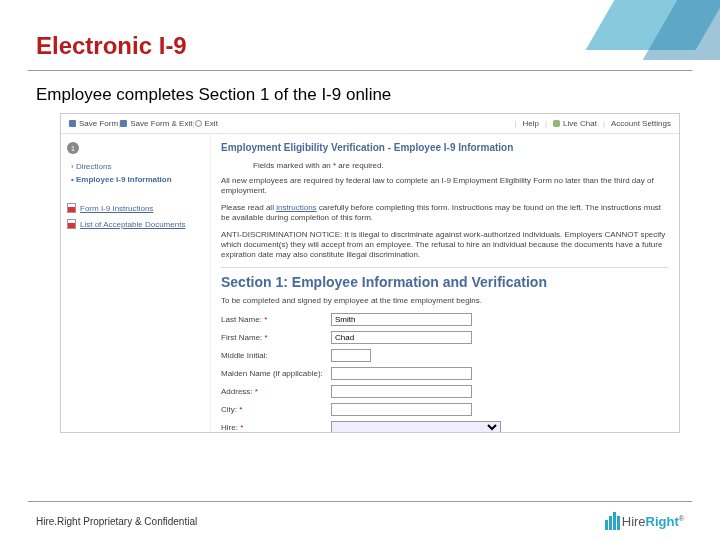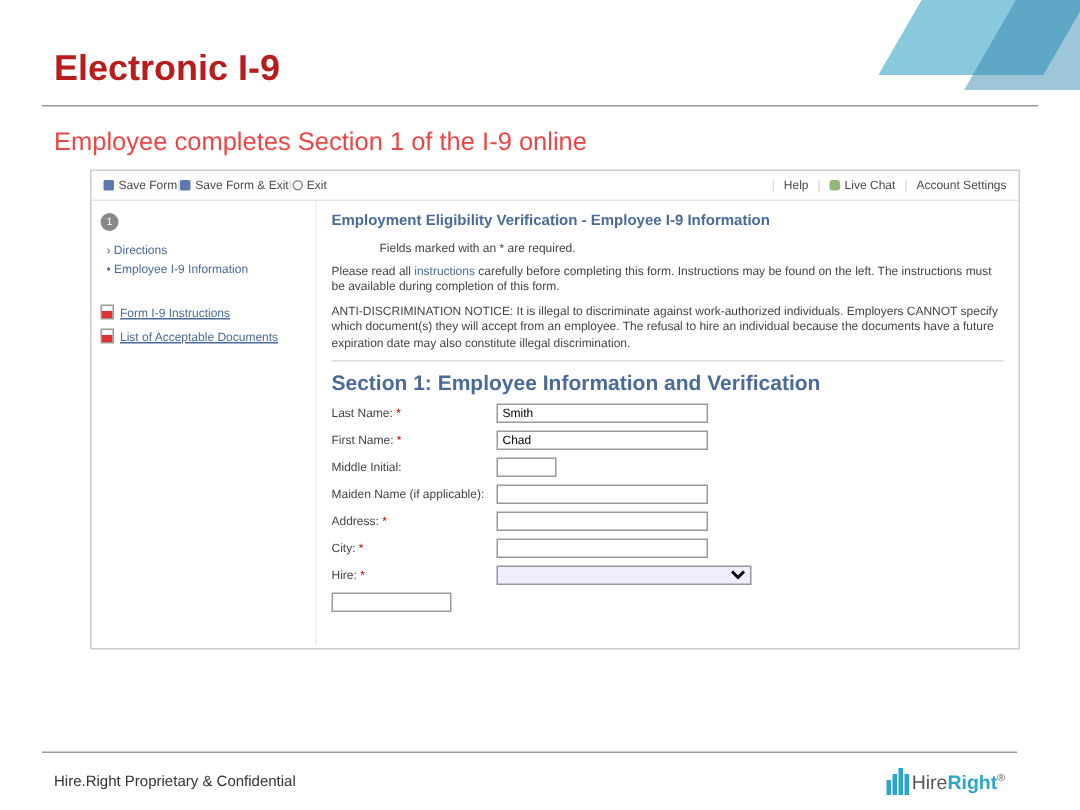--- a/index.html
+++ b/index.html
@@ -2,54 +2,54 @@
 <html><head>
 <meta charset="utf-8">
 <style>
   * { box-sizing: border-box; margin: 0; padding: 0; }
   body { width: 720px; height: 540px; font-family: Arial, sans-serif; background: #fff; position: relative; overflow: hidden; }
   .deco { position: absolute; top: 0; right: 120px; }
   .deco .shape1 { position: absolute; top: 0; left: 0; width: 110px; height: 50px; background: #3ba5c8; transform: skewX(-30deg); opacity: 0.6; }
   .deco .shape2 { position: absolute; top: 0; left: 60px; width: 110px; height: 60px; background: #2b7fa8; transform: skewX(-30deg); opacity: 0.45; }
   .slide-title { font-size: 24px; font-weight: bold; color: #b91c1c; padding: 32px 0 10px 36px; }
   .hr { border-bottom: 1px solid #999; margin: 0 28px 10px 28px; }
-  .subtitle { font-size: 17px; color: #ef4444; padding: 4px 0 8px 36px; }
+  .subtitle { font-size: 17px; color: #000000; padding: 4px 0 8px 36px; }
   .screenshot { margin: 0 40px 0 60px; border: 1px solid #ccc; background: #fff; font-size: 8px; color: #333; height: 320px; overflow: hidden; }
   .app-top { display: flex; gap: 0; padding: 5px 8px; border-bottom: 1px solid #e3e3e3; font-size: 8px; }
   .top-btn { display: flex; align-items: center; gap: 3px; color: #4a4a4a; }
   .top-sep { color: #ccc; }
   .top-right { margin-left: auto; display: flex; gap: 6px; }
   .disk { width: 7px; height: 7px; background: #5b7bb0; border-radius: 1px; display: inline-block; }
   .power { width: 7px; height: 7px; border: 1.5px solid #888; border-radius: 50%; display: inline-block; }
   .chat { width: 7px; height: 7px; background: #8fb977; border-radius: 2px; display: inline-block; }
   .app-body { display: flex; height: calc(100% - 22px); }
   .sidebar { width: 150px; border-right: 1px solid #eee; padding: 8px 6px; }
   .sb-head { display: flex; gap: 5px; align-items: flex-start; margin-bottom: 8px; }
   .stepnum { width: 12px; height: 12px; background: #888; color: #fff; border-radius: 50%; font-size: 7px; display: flex; align-items: center; justify-content: center; }
   .sb-title { color: #4a6a9a; font-weight: bold; font-size: 8px; line-height: 1.2; }
   .sb-link { color: #4a6a9a; font-size: 8px; margin: 4px 0 4px 4px; }
-  .sb-active { color: #4a6a9a; font-weight: normal; font-size: 8px; margin: 4px 0 4px 4px; }
+  .sb-active { color: #4a6a9a; font-weight: bold; font-size: 8px; margin: 4px 0 4px 4px; }
   .sb-docs { margin-top: 19px; }
   .pdf-row { display: flex; align-items: center; gap: 4px; margin-bottom: 6px; }
   .pdf-icon { width: 9px; height: 10px; background: linear-gradient(#fff 40%, #d33 40%); border: 0.5px solid #999; }
   .pdf-link { color: #4a6a9a; text-decoration: underline; font-size: 8px; }
   .main { flex: 1; padding: 8px 10px; font-size: 8px; }
   .main-title { color: #4a6a9a; font-weight: bold; font-size: 10px; margin-bottom: 8px; }
   .main-note { margin-bottom: 6px; color: #444; padding-left: 32px; }
   .main-para { margin-bottom: 6px; color: #444; line-height: 1.3; }
-  .main-para a { color: #4a6a9a; }
+  .main-para a { color: #4a6a9a; text-decoration: underline; }
   .sec-title { color: #4a6a9a; font-weight: bold; font-size: 14px; border-top: 1px solid #ddd; padding-top: 6px; margin: 6px 0; }
   .sec-note { margin-bottom: 8px; color: #444; }
   .form-row { display: flex; align-items: center; margin-bottom: 5px; }
   .form-label { width: 110px; color: #444; }
   .req { color: #c00; }
   .form-input { border: 1px solid #999; height: 13px; padding: 0 3px; font-size: 8px; }
   .w-wide { width: 141px; }
   .w-sel { width: 170px; background: #eef; }
-  .footer { position: absolute; bottom: 0; left: 0; right: 14px; border-top: 1px solid #999; margin: 0 28px; padding: 10px 8px; display: flex; justify-content: space-between; align-items: center; }
+  .footer { position: absolute; bottom: 0; left: 0; right: 0; border-top: 1px solid #999; margin: 0 28px; padding: 10px 8px; display: flex; justify-content: space-between; align-items: center; }
   .foot-text { font-size: 10px; color: #333; }
   .logo { display: flex; align-items: center; gap: 2px; }
   .logo-bars { display: flex; gap: 1px; align-items: flex-end; }
   .bar { width: 3px; background: #2aa6c9; }
   .logo-text { font-size: 13px; color: #555; }
   .logo-text b { color: #2aa6c9; }
   .reg { font-size: 7px; vertical-align: super; }
 </style>
 </head>
 <body>
@@ -107,26 +107,28 @@
         <div class="pdf-row">
           <span class="pdf-icon"></span>
           <span class="pdf-link">List of Acceptable Documents</span>
         </div>
       </div>
     </div>
 
     <div class="main">
       <div class="main-title">Employment Eligibility Verification - Employee I-9 Information</div>
       <div class="main-note">Fields marked with an * are required.</div>
+      <div class="main-para">All new employees are required by federal law to complete an I-9 Employment Eligibility Form no later than the third day of employment.</div>
       <div class="main-para">
         <span>Please read all </span><a>instructions</a><span> carefully before completing this form. Instructions may be found on the left. The instructions must be available during completion of this form.</span>
       </div>
       <div class="main-para">ANTI-DISCRIMINATION NOTICE: It is illegal to discriminate against work-authorized individuals. Employers CANNOT specify which document(s) they will accept from an employee. The refusal to hire an individual because the documents have a future expiration date may also constitute illegal discrimination.</div>
 
       <div class="sec-title">Section 1: Employee Information and Verification</div>
+      <div class="sec-note">To be completed and signed by employee at the time employment begins.</div>
 
       <div class="form-row">
         <div class="form-label"><span>Last Name: </span><span class="req">*</span></div>
         <input class="form-input w-wide" value="Smith" style="">
       </div>
       <div class="form-row">
         <div class="form-label"><span>First Name: </span><span class="req">*</span></div>
         <input class="form-input w-wide" value="Chad" style="">
       </div>
       <div class="form-row">

